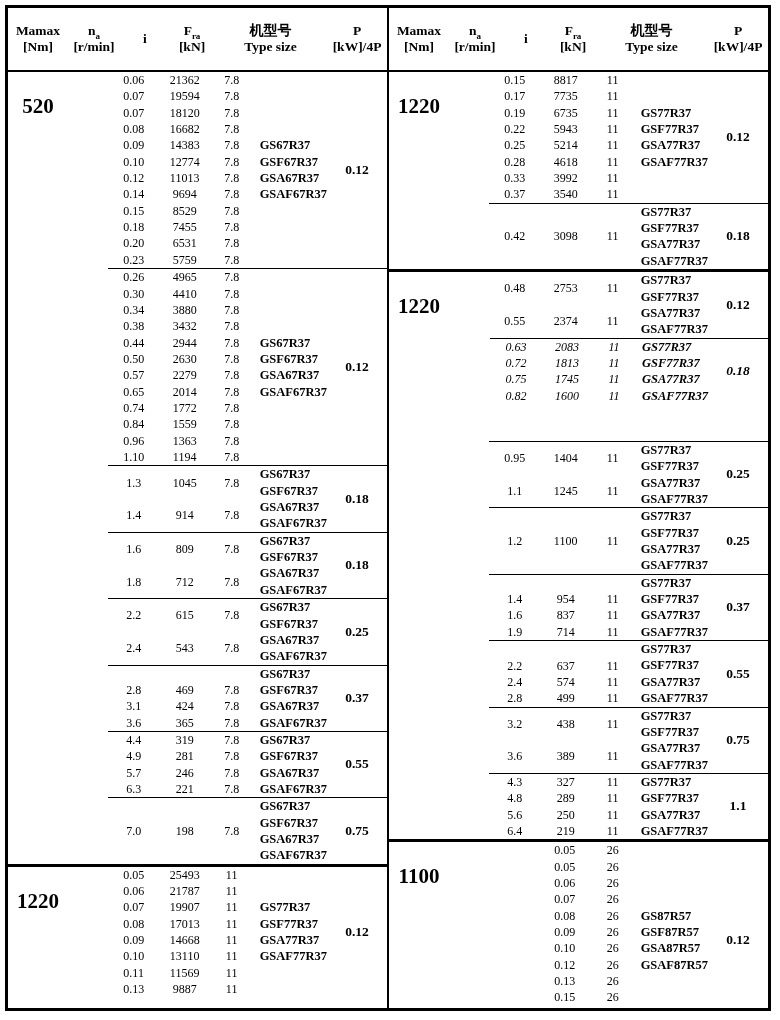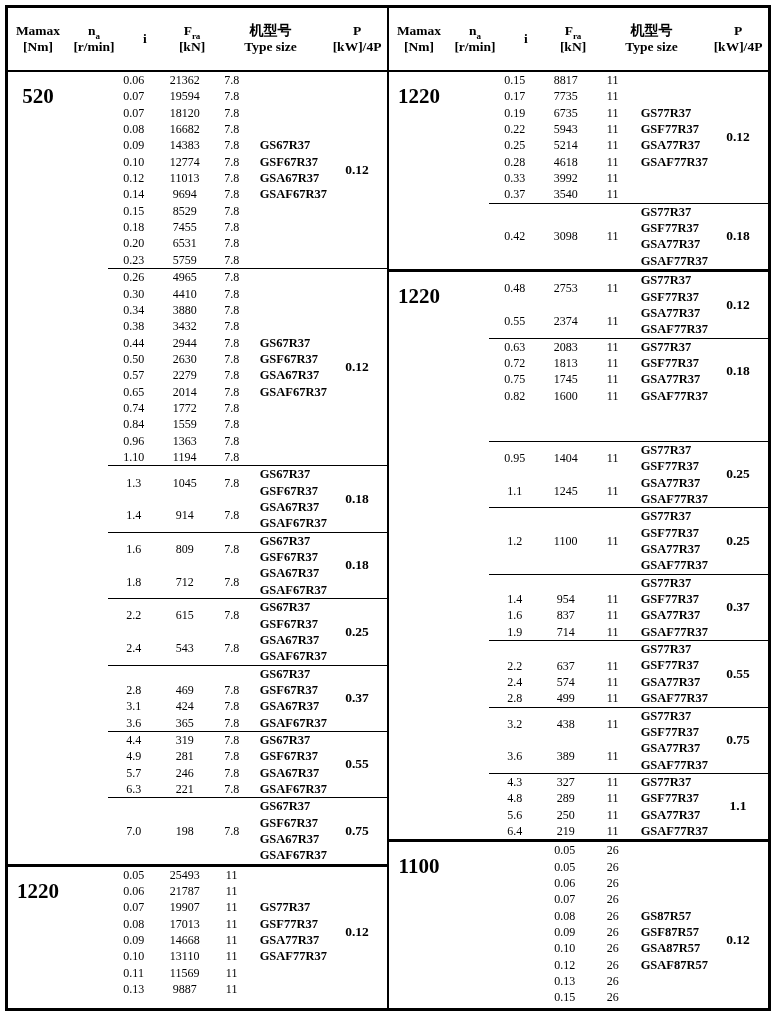--- a/index.html
+++ b/index.html
@@ -11,21 +11,21 @@
   .half-header{display:flex;height:62px;border-bottom:2.5px solid #000;font-weight:bold;flex:none;}
   .hcol{display:flex;flex-direction:column;justify-content:center;align-items:center;
         font-size:13.5px;line-height:16px;text-align:center;}
   .h-mamax{width:60px}.h-na{width:52px}.h-i{width:50px}.h-fra{width:44px}.h-type{flex:1}.h-p{width:60px}
   sub{font-size:9px;line-height:0;}
   .cn{font-size:14px;}
   .half-body{flex:1;display:flex;flex-direction:column;}
   .section{display:flex;}
   .section+.section{border-top:3px solid #000;}
   .section:last-child{flex:1;}
-  .mamax{width:60px;font-weight:bold;font-size:21px;text-align:center;padding-top:12px;
+  .mamax{width:60px;font-weight:bold;font-size:21px;text-align:center;padding-top:22px;
          box-sizing:border-box;flex:none;}
   .blocks{flex:1;display:flex;flex-direction:column;min-width:0;align-items:flex-end;}
   .block{display:flex;box-sizing:content-box;}
   .block+.block{border-top:1.5px solid #000;}
   .col{display:flex;flex-direction:column;min-width:0;}
   .align-start{justify-content:flex-start}
   .align-around{justify-content:space-around}
   .align-end{justify-content:flex-end}
   .align-center{justify-content:center}
   .cell{height:16.35px;line-height:16.35px;font-size:12px;text-align:center;white-space:nowrap;flex:none;}
@@ -483,21 +483,21 @@
               <div class="col col-type align-start">
                 <div class="cell">GS77R37</div>
                 <div class="cell">GSF77R37</div>
                 <div class="cell">GSA77R37</div>
                 <div class="cell">GSAF77R37</div>
               </div>
               <div class="col col-p align-center">
                 <div class="cell">0.12</div>
               </div>
             </div>
-            <div class="block" style="height: 65.4px;">
+            <div class="block" style="height: 65.4px; font-style: italic;">
               <div class="col col-na align-start">
                 <div class="cell">0.63</div>
                 <div class="cell">0.72</div>
                 <div class="cell">0.75</div>
                 <div class="cell">0.82</div>
               </div>
               <div class="col col-i align-start">
                 <div class="cell">2083</div>
                 <div class="cell">1813</div>
                 <div class="cell">1745</div>

